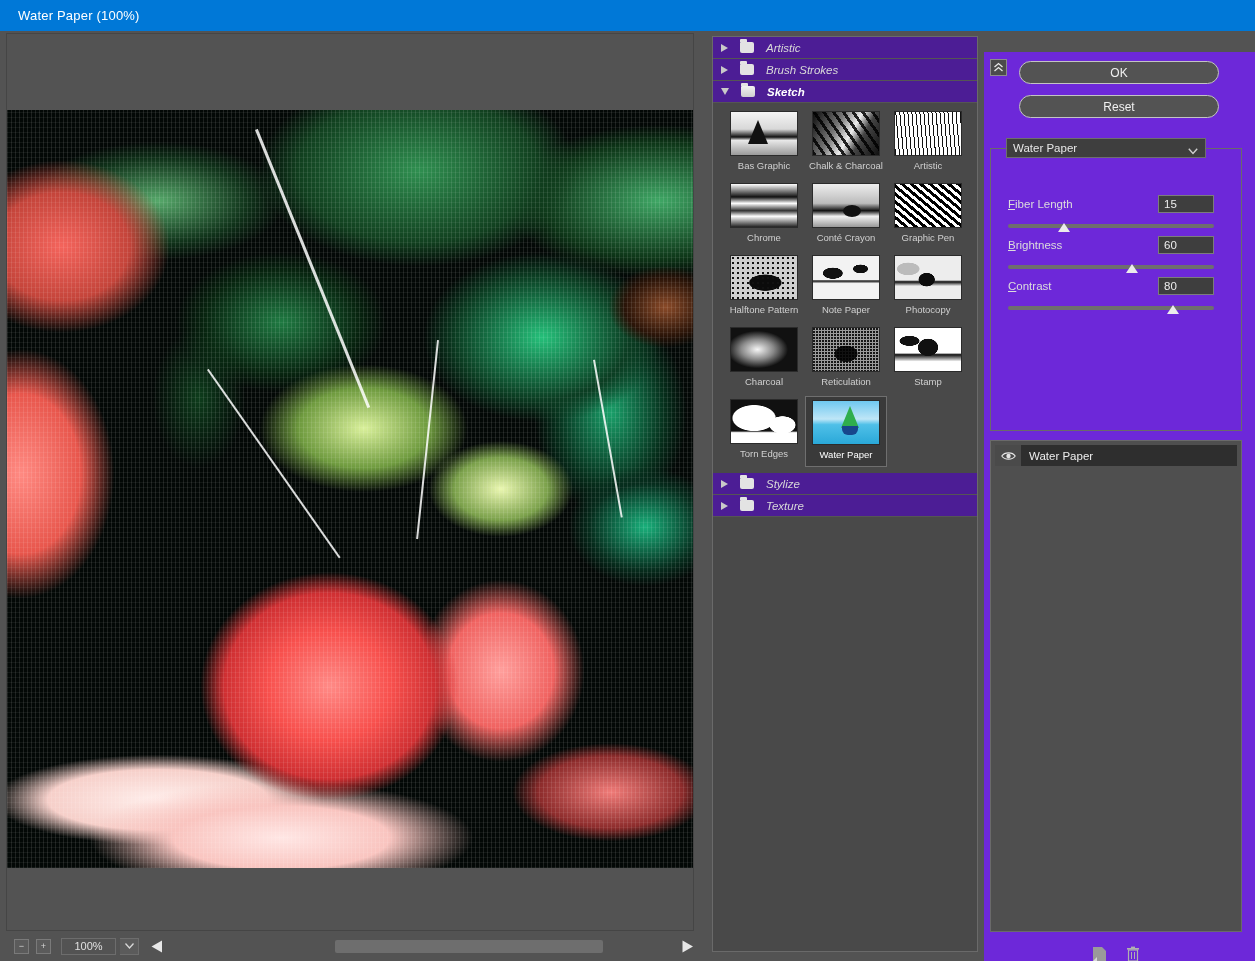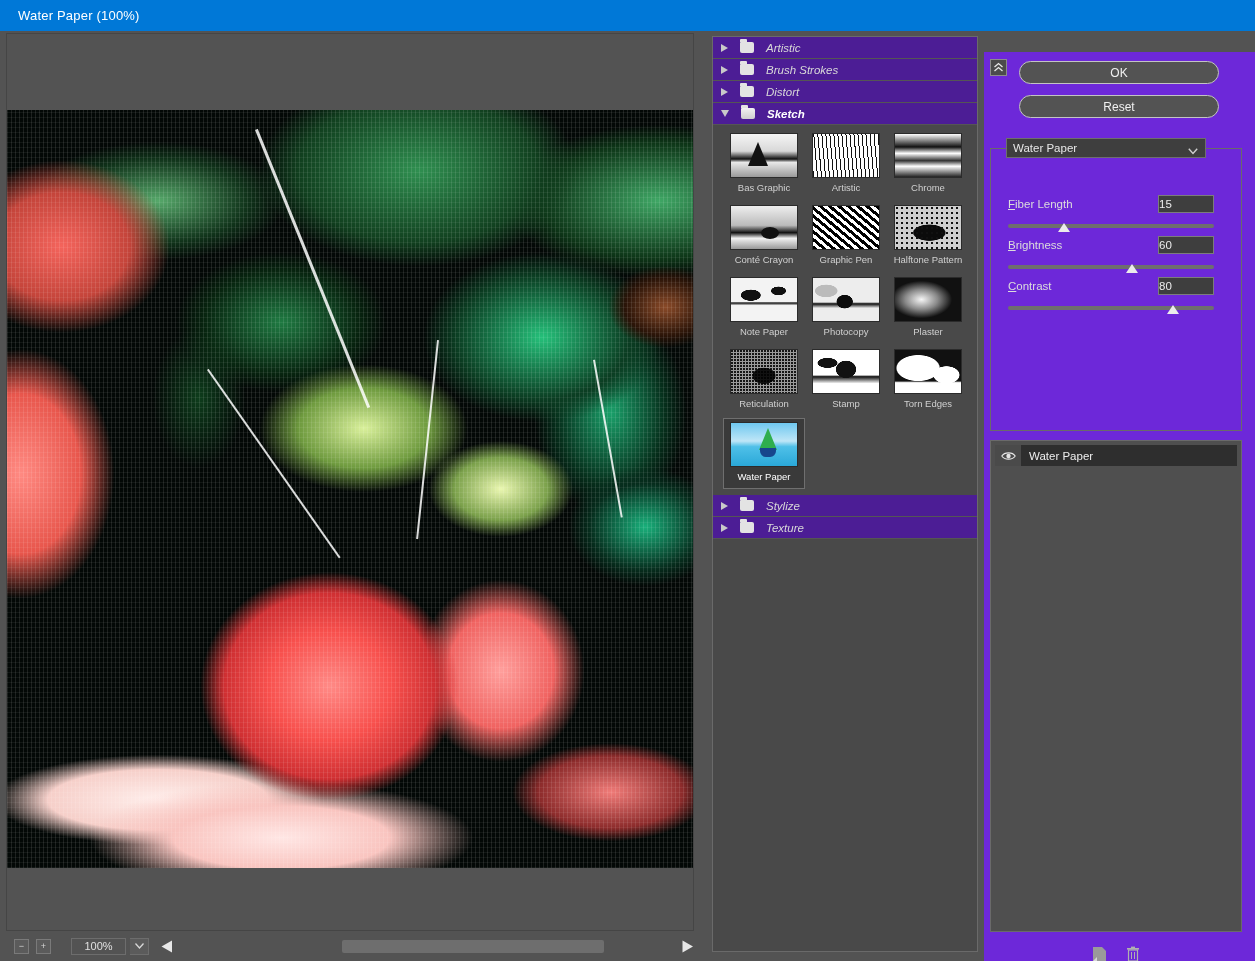--- a/index.html
+++ b/index.html
@@ -86,21 +86,21 @@
   .zoom-btn {
     width: 15px; height: 15px; background: #5b5b5b;
     border: 1px solid #7a7a7a; color: #d6d6d6;
     font-size: 9px; line-height: 13px; text-align: center;
     margin-left: 10px; cursor: pointer; user-select: none;
   }
   .zoom-btn.second { margin-left: 3px; }
   #zoom-value {
     width: 55px; height: 17px; background: #535353; border: 1px solid #6d6d6d;
     color: #e0e0e0; font-size: 11px; line-height: 15px; text-align: center;
-    margin-left: 16px;
+    margin-left: 6px;
   }
   #zoom-dropdown {
     width: 19px; height: 17px; background: #5b5b5b; border: 1px solid #6d6d6d;
     border-left: none; display: flex; align-items: center; justify-content: center;
     cursor: pointer;
   }
   #hscroll {
     position: relative; flex: 1; height: 17px; margin: 0 6px;
     display: flex; align-items: center;
   }
@@ -238,21 +238,21 @@
   #params-box {
     position: absolute; left: 6px; top: 96px; width: 252px; height: 283px;
     border: 1px solid #6a6a6a; background: transparent;
   }
   .param { position: absolute; left: 24px; width: 206px; }
   .param-row { display: flex; align-items: center; justify-content: space-between; height: 20px; }
   .param-label { font-size: 11.5px; color: #dcdcdc; }
   .param-label u { text-decoration: underline; }
   .param-value {
     width: 56px; height: 18px; background: #3e3e3e; border: 1px solid #7c7c7c;
-    color: #ececec; font-size: 11.5px; line-height: 16px; 
+    color: #ececec; font-size: 11.5px; line-height: 16px; padding-left: 5px;
   }
   .slider { position: relative; height: 14px; margin-top: 6px; }
   .slider-track { position: absolute; left: 0; right: 0; top: 4px; height: 4px; background: #6e6e6e; border-radius: 2px; }
   .slider-handle {
     position: absolute; top: 3px; width: 0; height: 0; margin-left: -6px;
     border-left: 6px solid transparent; border-right: 6px solid transparent;
     border-bottom: 9px solid #ebebeb; cursor: pointer;
   }
 
   #layers-box {
@@ -324,37 +324,36 @@
   <div class="category-row">
     <span class="tri right"></span>
     <span class="folder-icon"></span>
     <span class="cat-label">Artistic</span>
   </div>
   <div class="category-row">
     <span class="tri right"></span>
     <span class="folder-icon"></span>
     <span class="cat-label">Brush Strokes</span>
   </div>
-  <div class="category-row">
-    <span class="tri right"></span>
-    <span class="folder-icon"></span>
-    <span class="cat-label">Distort</span>
-  </div>
   <div class="category-row expanded">
     <span class="tri down"></span>
     <span class="folder-icon open"></span>
     <span class="cat-label">Sketch</span>
   </div>
 
   <div id="filter-grid">
       <div class="filter-item">
         <div class="thumb t-bas"></div>
         <span class="filter-label">Bas Graphic</span>
       </div>
       <div class="filter-item">
+        <div class="thumb t-chalk"></div>
+        <span class="filter-label">Chalk &amp; Charcoal</span>
+      </div>
+      <div class="filter-item">
         <div class="thumb t-charcoal"></div>
         <span class="filter-label">Artistic</span>
       </div>
       <div class="filter-item">
         <div class="thumb t-chrome"></div>
         <span class="filter-label">Chrome</span>
       </div>
       <div class="filter-item">
         <div class="thumb t-conte"></div>
         <span class="filter-label">Conté Crayon</span>
@@ -370,21 +369,21 @@
       <div class="filter-item">
         <div class="thumb t-note"></div>
         <span class="filter-label">Note Paper</span>
       </div>
       <div class="filter-item">
         <div class="thumb t-photocopy"></div>
         <span class="filter-label">Photocopy</span>
       </div>
       <div class="filter-item">
         <div class="thumb t-plaster"></div>
-        <span class="filter-label">Plaster</span>
+        <span class="filter-label">Charcoal</span>
       </div>
       <div class="filter-item">
         <div class="thumb t-reticulation"></div>
         <span class="filter-label">Reticulation</span>
       </div>
       <div class="filter-item">
         <div class="thumb t-stamp"></div>
         <span class="filter-label">Stamp</span>
       </div>
       <div class="filter-item">

